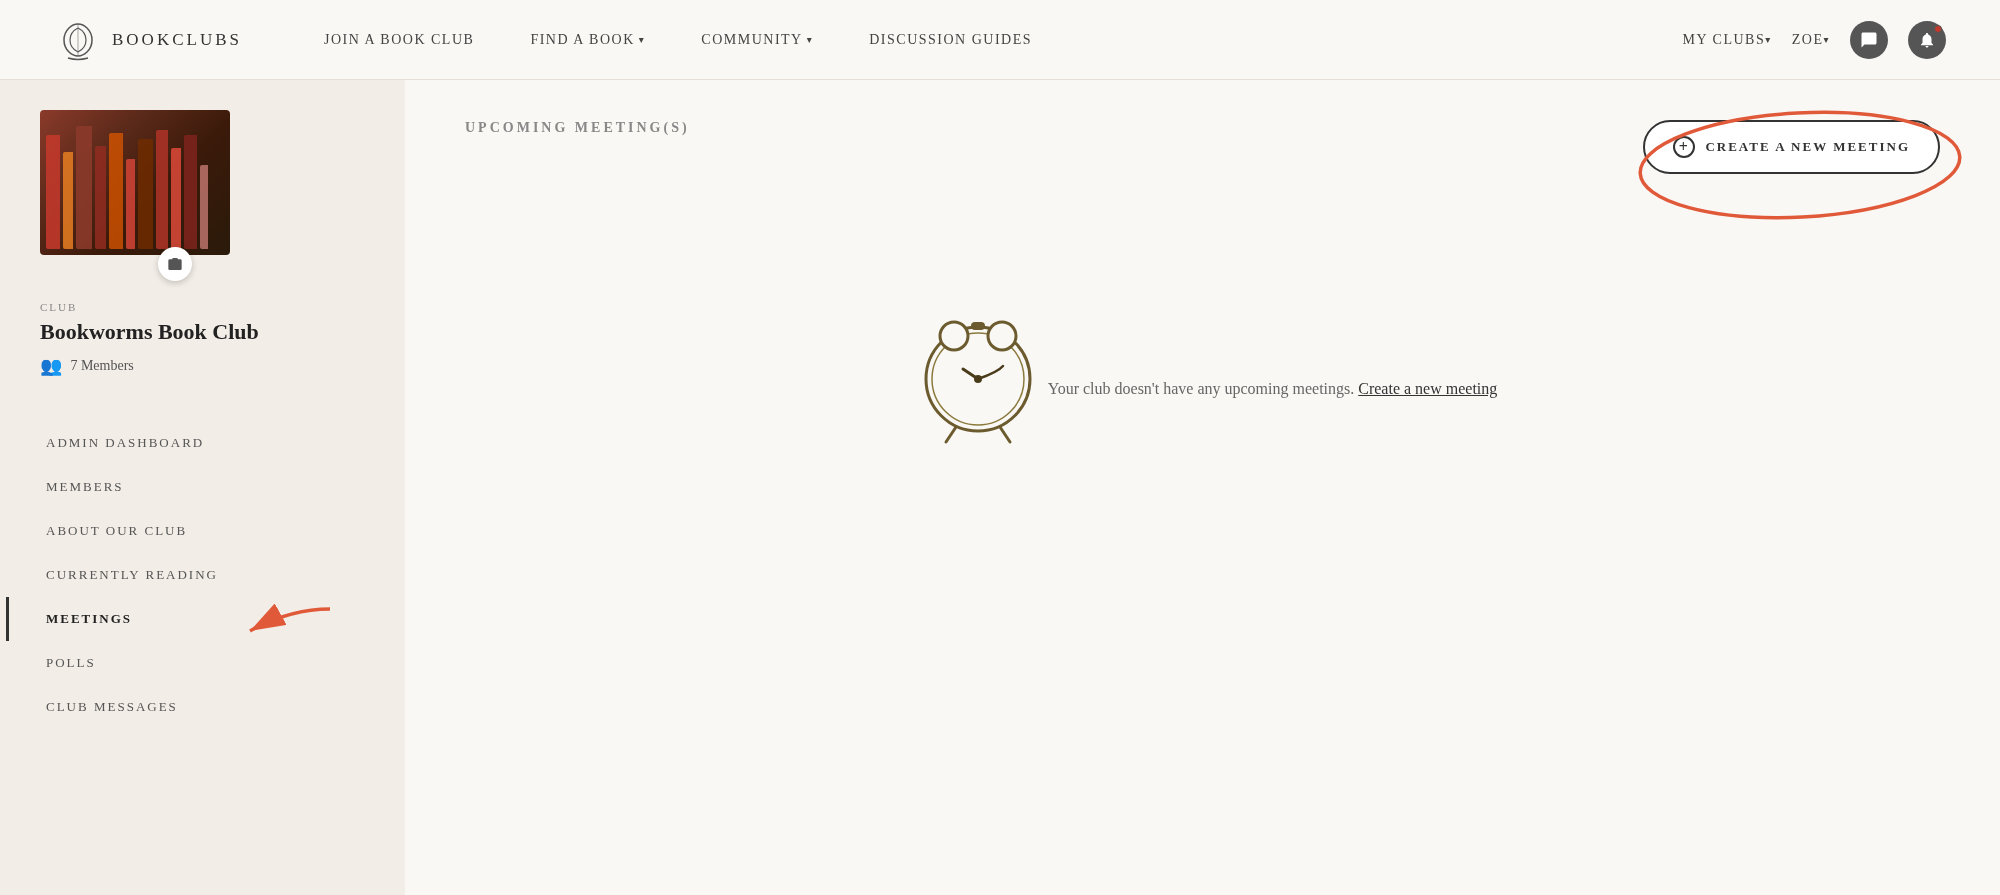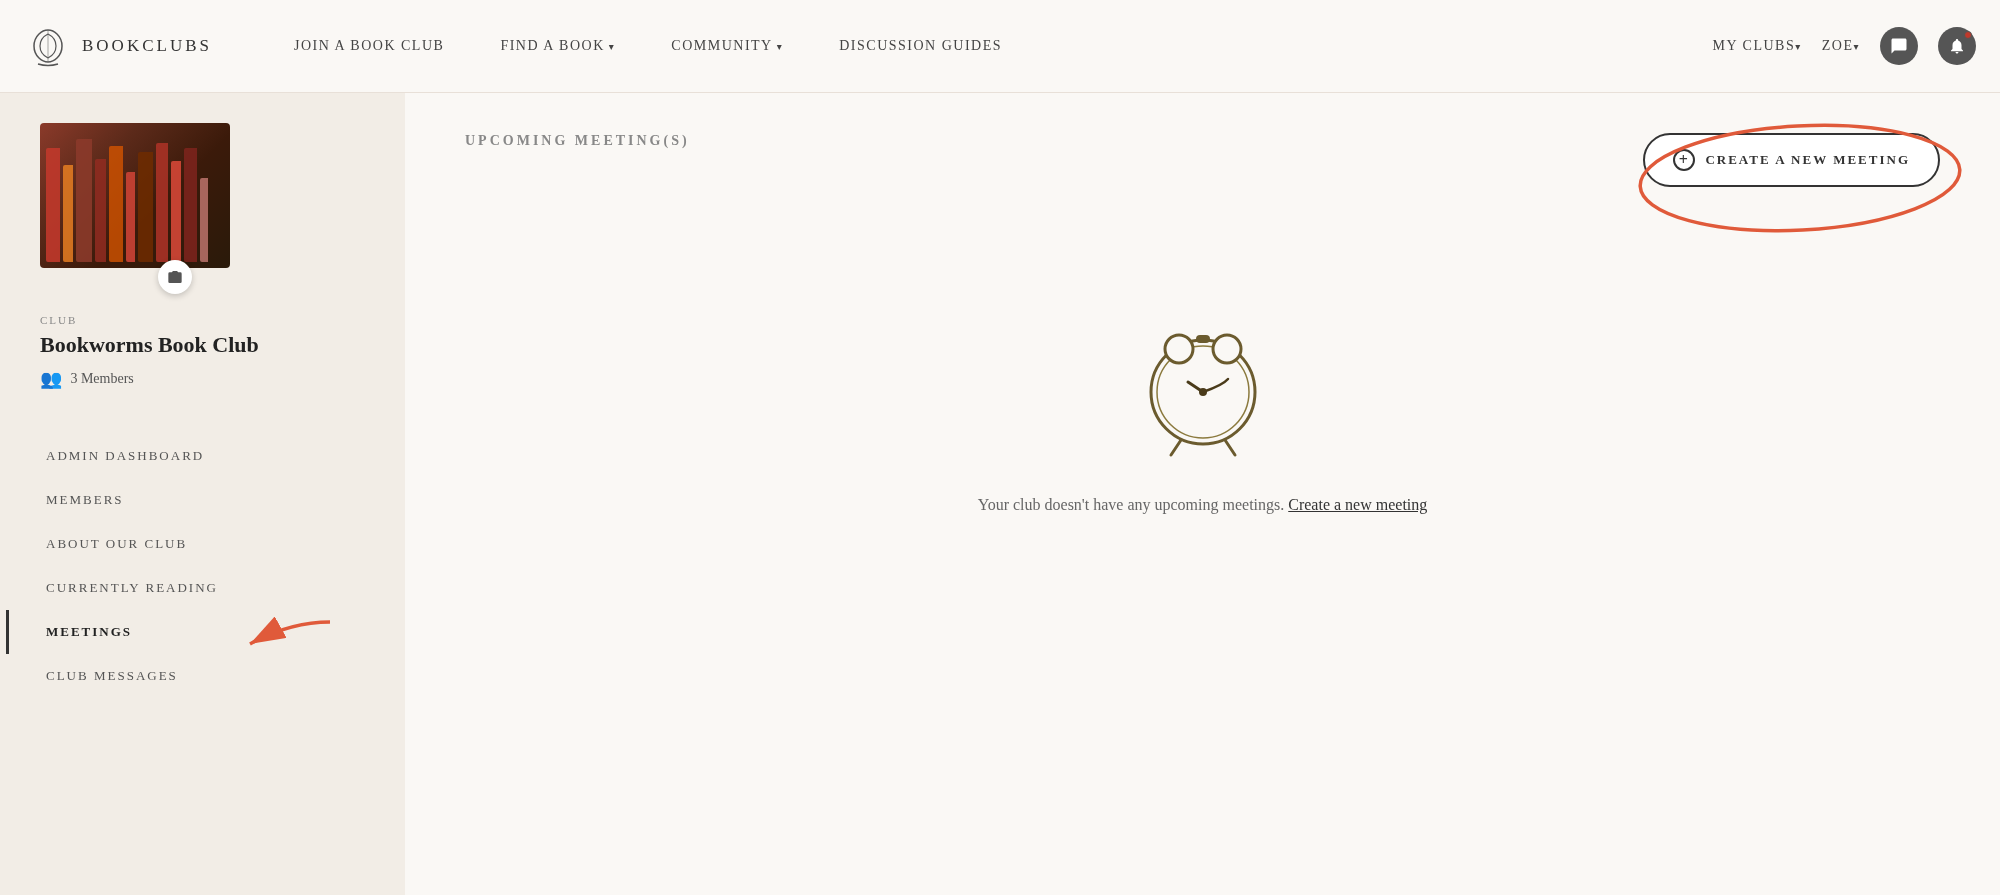--- a/index.html
+++ b/index.html
@@ -8,22 +8,22 @@
       background: #faf8f5;
       color: #333;
       width: 2000px;
       min-height: 895px;
     }
 
     
     nav {
       display: flex;
       align-items: center;
-      padding: 0 24px;
-      height: 93px;
+      padding: 0 54px;
+      height: 80px;
       background: #faf8f5;
       border-bottom: 1px solid #e8e0d8;
       position: relative;
       z-index: 10;
     }
     .nav-logo {
       display: flex;
       align-items: center;
       gap: 10px;
       margin-right: 60px;
@@ -253,21 +253,21 @@
       top: 25px;
       right: 30px;
       width: 340px;
       height: 120px;
       pointer-events: none;
     }
 
     
     .empty-state {
       display: flex;
-      flex-direction: column;
+      flex-direction: row;
       align-items: center;
       justify-content: center;
       padding: 60px 0 0 0;
     }
     .clock-icon-wrap {
       margin-bottom: 30px;
     }
     .empty-text {
       font-size: 16px;
       color: #666;
@@ -359,21 +359,21 @@
           </svg>
         </div>
       </div>
     </div>
 
     <div class="club-meta">
       <div class="club-label">CLUB</div>
       <div class="club-name">Bookworms Book Club</div>
       <div class="club-members">
         <span class="members-icon">👥</span>
-        <span>3 Members</span>
+        <span>7 Members</span>
       </div>
     </div>
 
     <ul class="sidebar-nav">
       <li>
         <a class="sidebar-nav-item">ADMIN DASHBOARD</a>
       </li>
       <li>
         <a class="sidebar-nav-item">MEMBERS</a>
       </li>
@@ -391,20 +391,23 @@
             <path d="M 120 10 Q 80 10 40 32" stroke="#e05a3a" stroke-width="3.5" fill="none" marker-end="url(#arrowhead)"></path>
             <defs>
               <marker id="arrowhead" markerWidth="10" markerHeight="7" refX="10" refY="3.5" orient="auto">
                 <polygon points="0 0, 10 3.5, 0 7" fill="#e05a3a"></polygon>
               </marker>
             </defs>
           </svg>
         </div>
       </li>
       <li>
+        <a class="sidebar-nav-item">POLLS</a>
+      </li>
+      <li>
         <a class="sidebar-nav-item">CLUB MESSAGES</a>
       </li>
     </ul>
   </aside>
 
   <main class="content">
     <div class="content-header">
       <h2 class="section-title">UPCOMING MEETING(S)</h2>
       <button class="create-meeting-btn">
         <span class="plus-icon">+</span>

